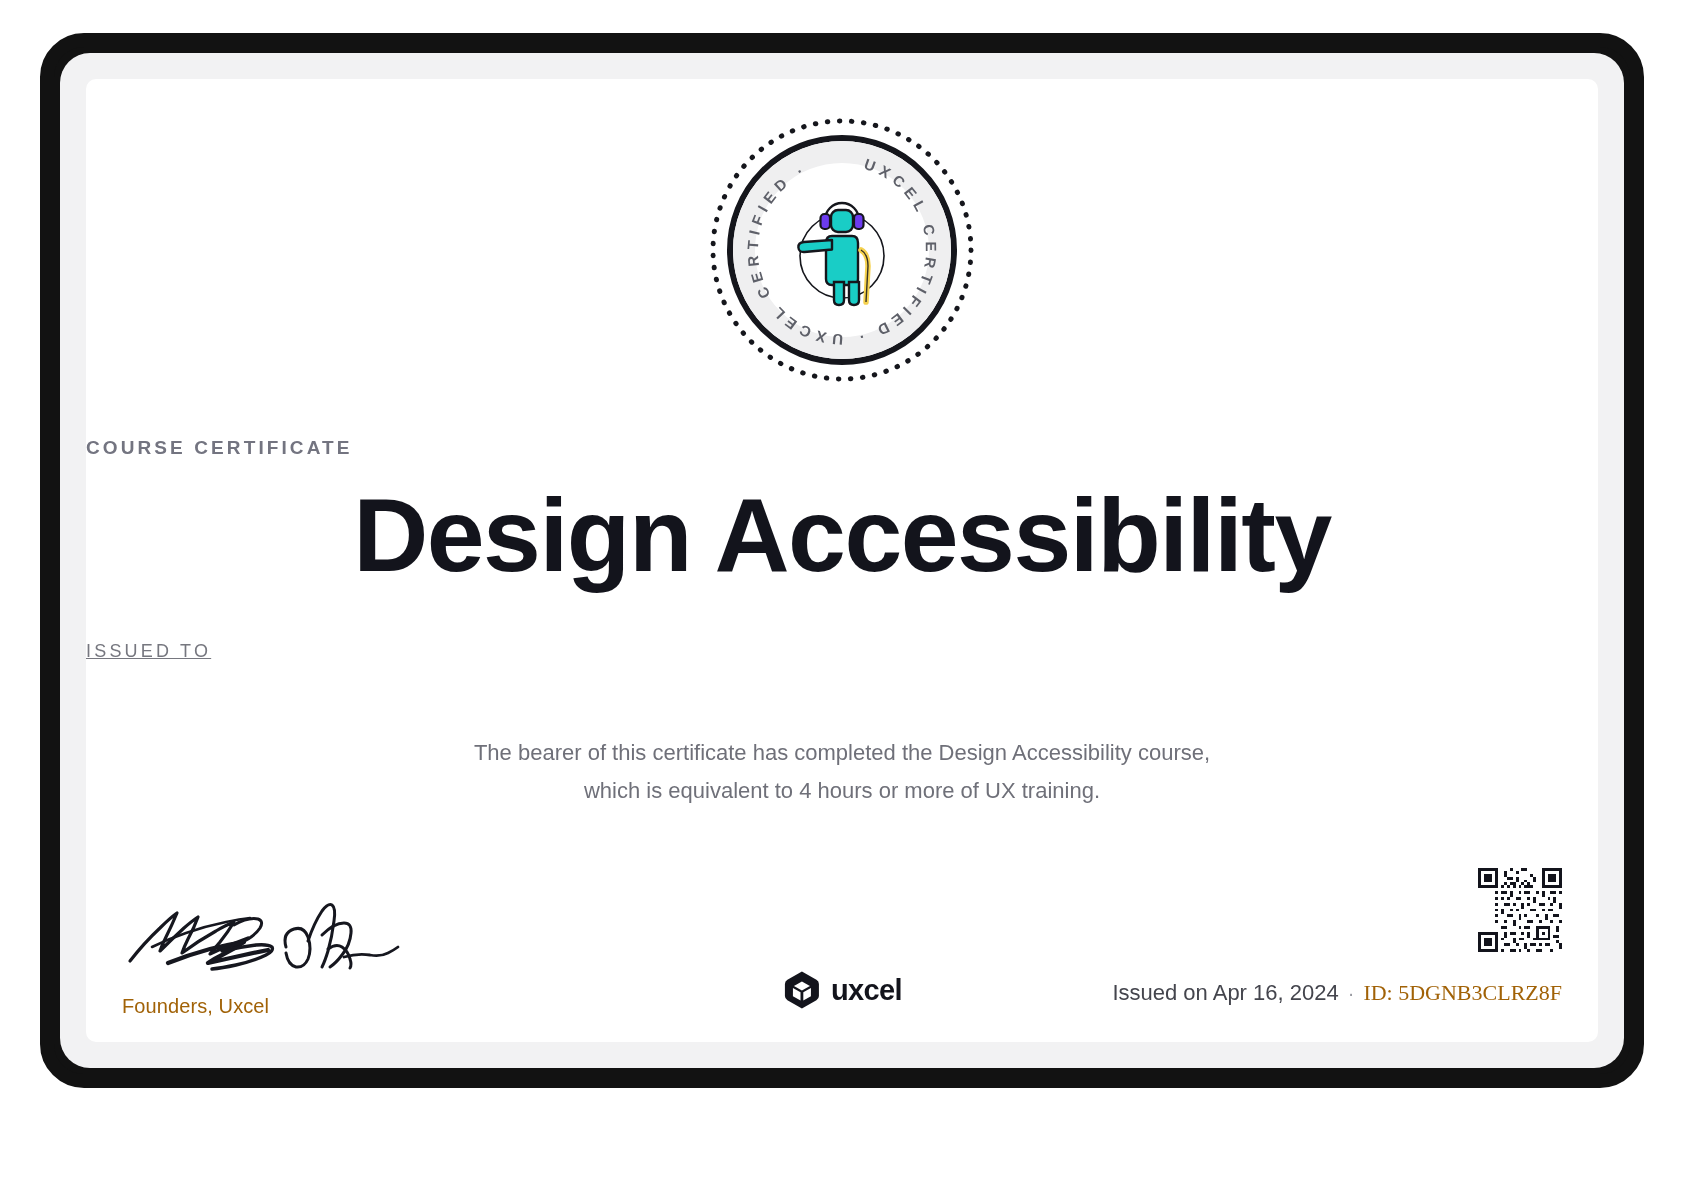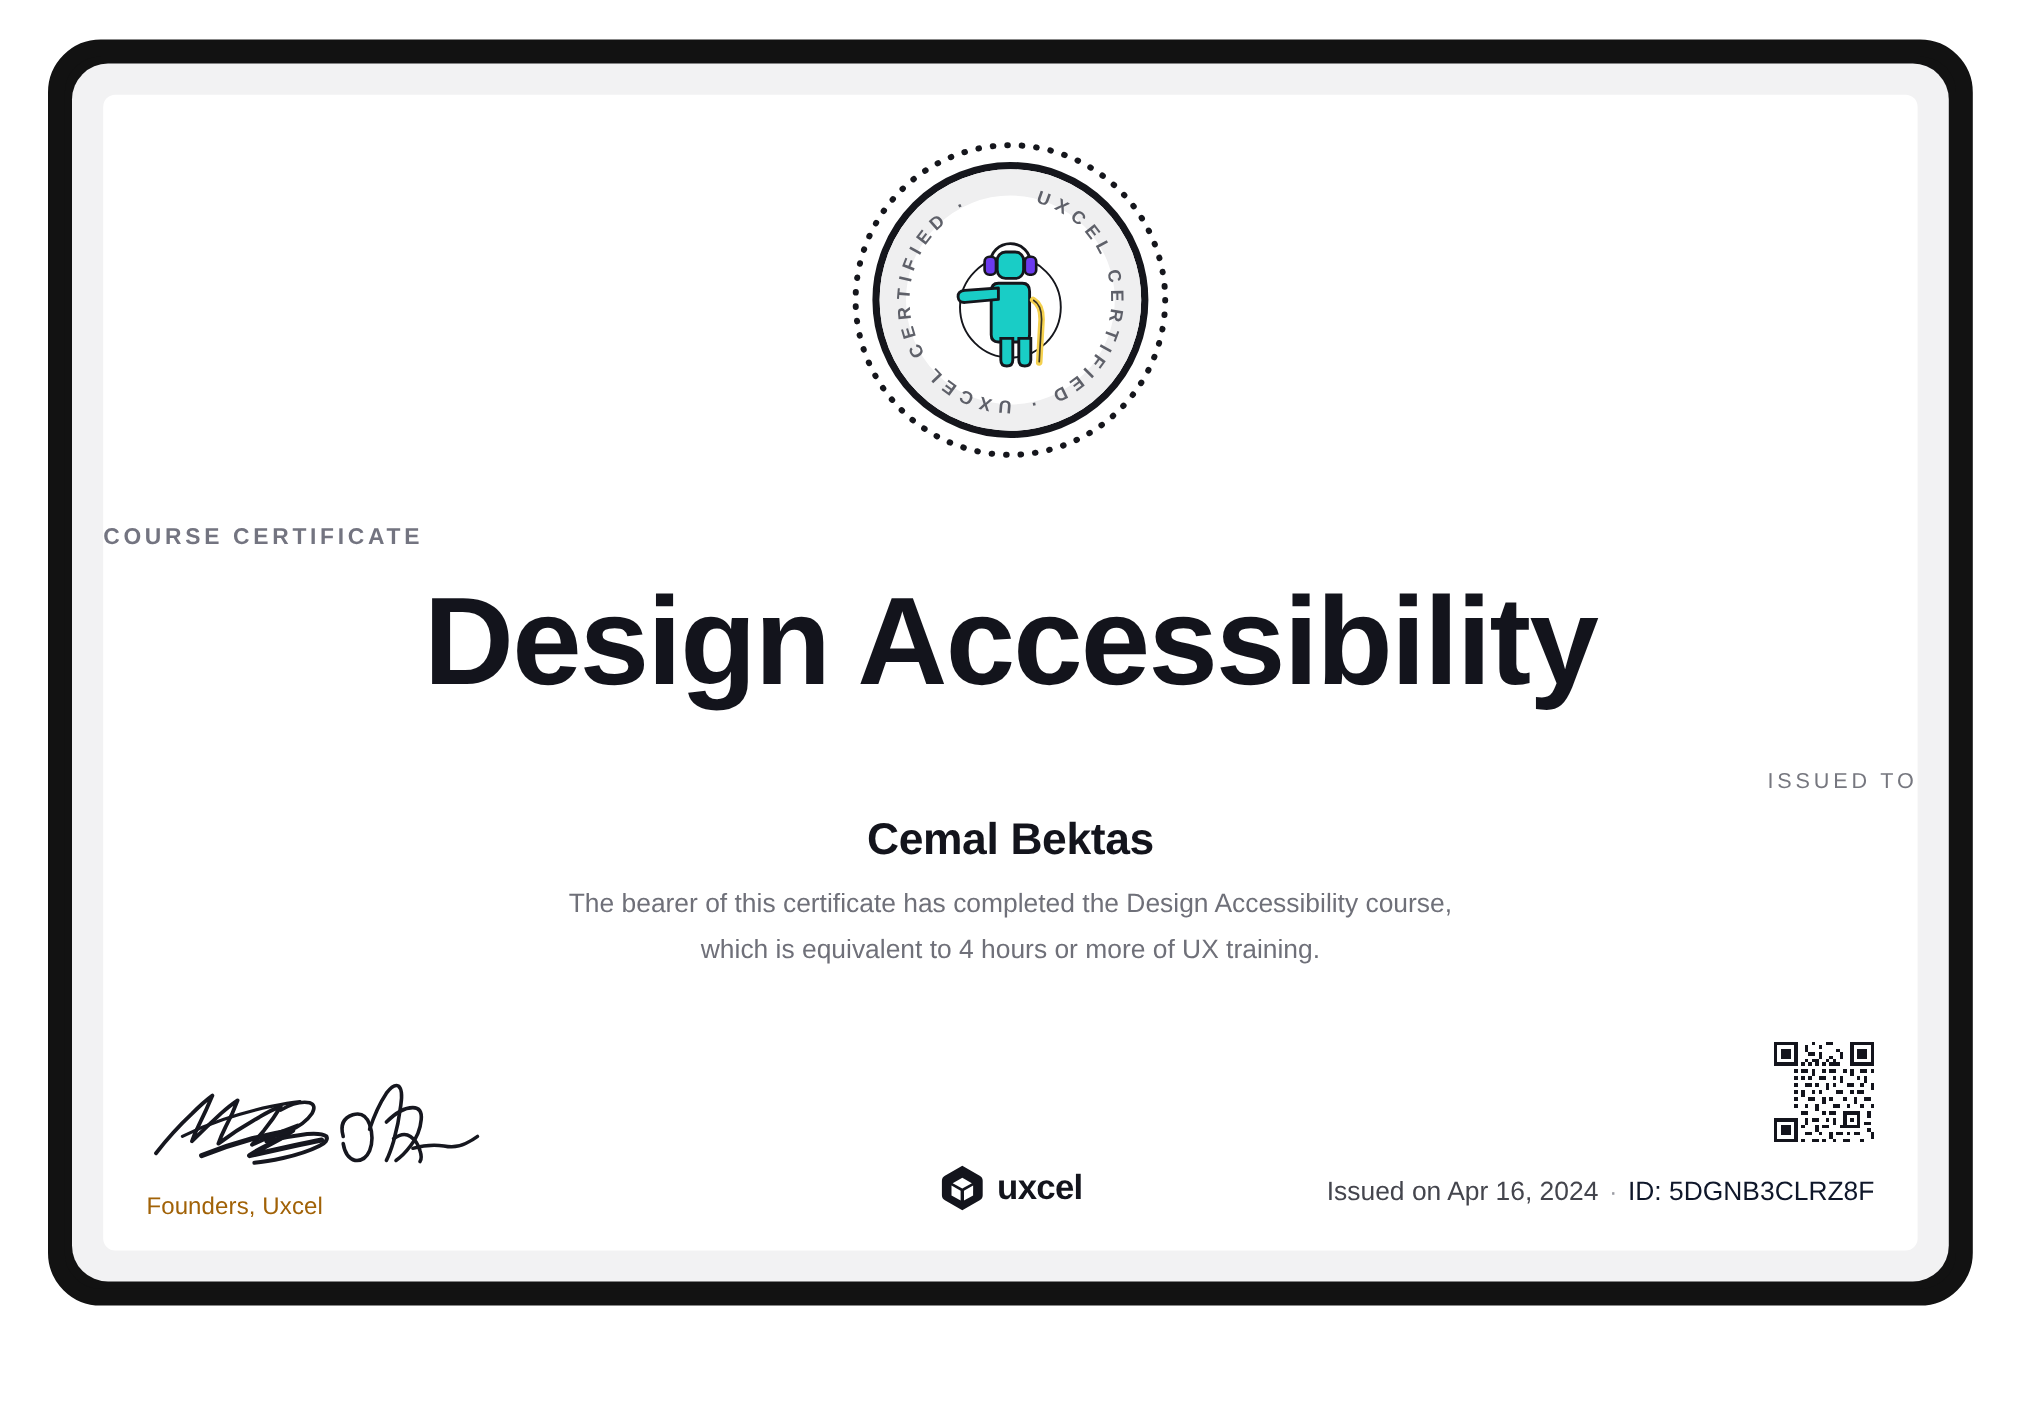--- a/index.html
+++ b/index.html
@@ -69,25 +69,26 @@
     font-size: 104px;
     line-height: 112px;
     font-weight: 700;
     letter-spacing: -1.5px;
     color: #13141c;
   }
   .issued-to-label {
     position: absolute;
     left: 0; right: 0;
     top: 562px;
-    text-align: right;
+    text-align: left;
     font-size: 18px;
     font-weight: 400;
     letter-spacing: 3.2px;
     color: #76777f;
+    text-decoration: underline;
   }
   .recipient-name {
     position: absolute;
     left: 0; right: 0;
     top: 600px;
     text-align: center;
     font-size: 37px;
     font-weight: 700;
     letter-spacing: -0.3px;
     color: #13141c;
@@ -147,21 +148,21 @@
     right: 36px;
     bottom: 36px;
     display: flex;
     align-items: baseline;
     gap: 9px;
     font-size: 22px;
     color: #44454d;
     white-space: nowrap;
   }
   .meta-sep { color: #9a9ba2; font-size: 20px; }
-  .meta-id { color: #0f172a; }
+  .meta-id { color: #a16207; font-family: Liberation Serif, serif; }
 
   .qr-block {
     position: absolute;
     right: 36px;
     bottom: 90px;
     width: 84px;
     height: 84px;
   }
   .qr-block svg { display: block; }
 </style>
@@ -215,21 +216,20 @@
           </g>
         </svg>
       </div>
 
       <div class="eyebrow">COURSE CERTIFICATE</div>
 
       <h1 class="course-title">Design Accessibility</h1>
 
       <div class="issued-to-label">ISSUED TO</div>
 
-      <div class="recipient-name">Cemal Bektas</div>
 
       <div class="body-text">
         <span class="line">The bearer of this certificate has completed the Design Accessibility course,</span>
         <span class="line">which is equivalent to 4 hours or more of UX training.</span>
       </div>
 
       <div class="footer">
 
         <div class="sig-block">
           <svg class="sig-img" viewBox="0 0 280 76">

